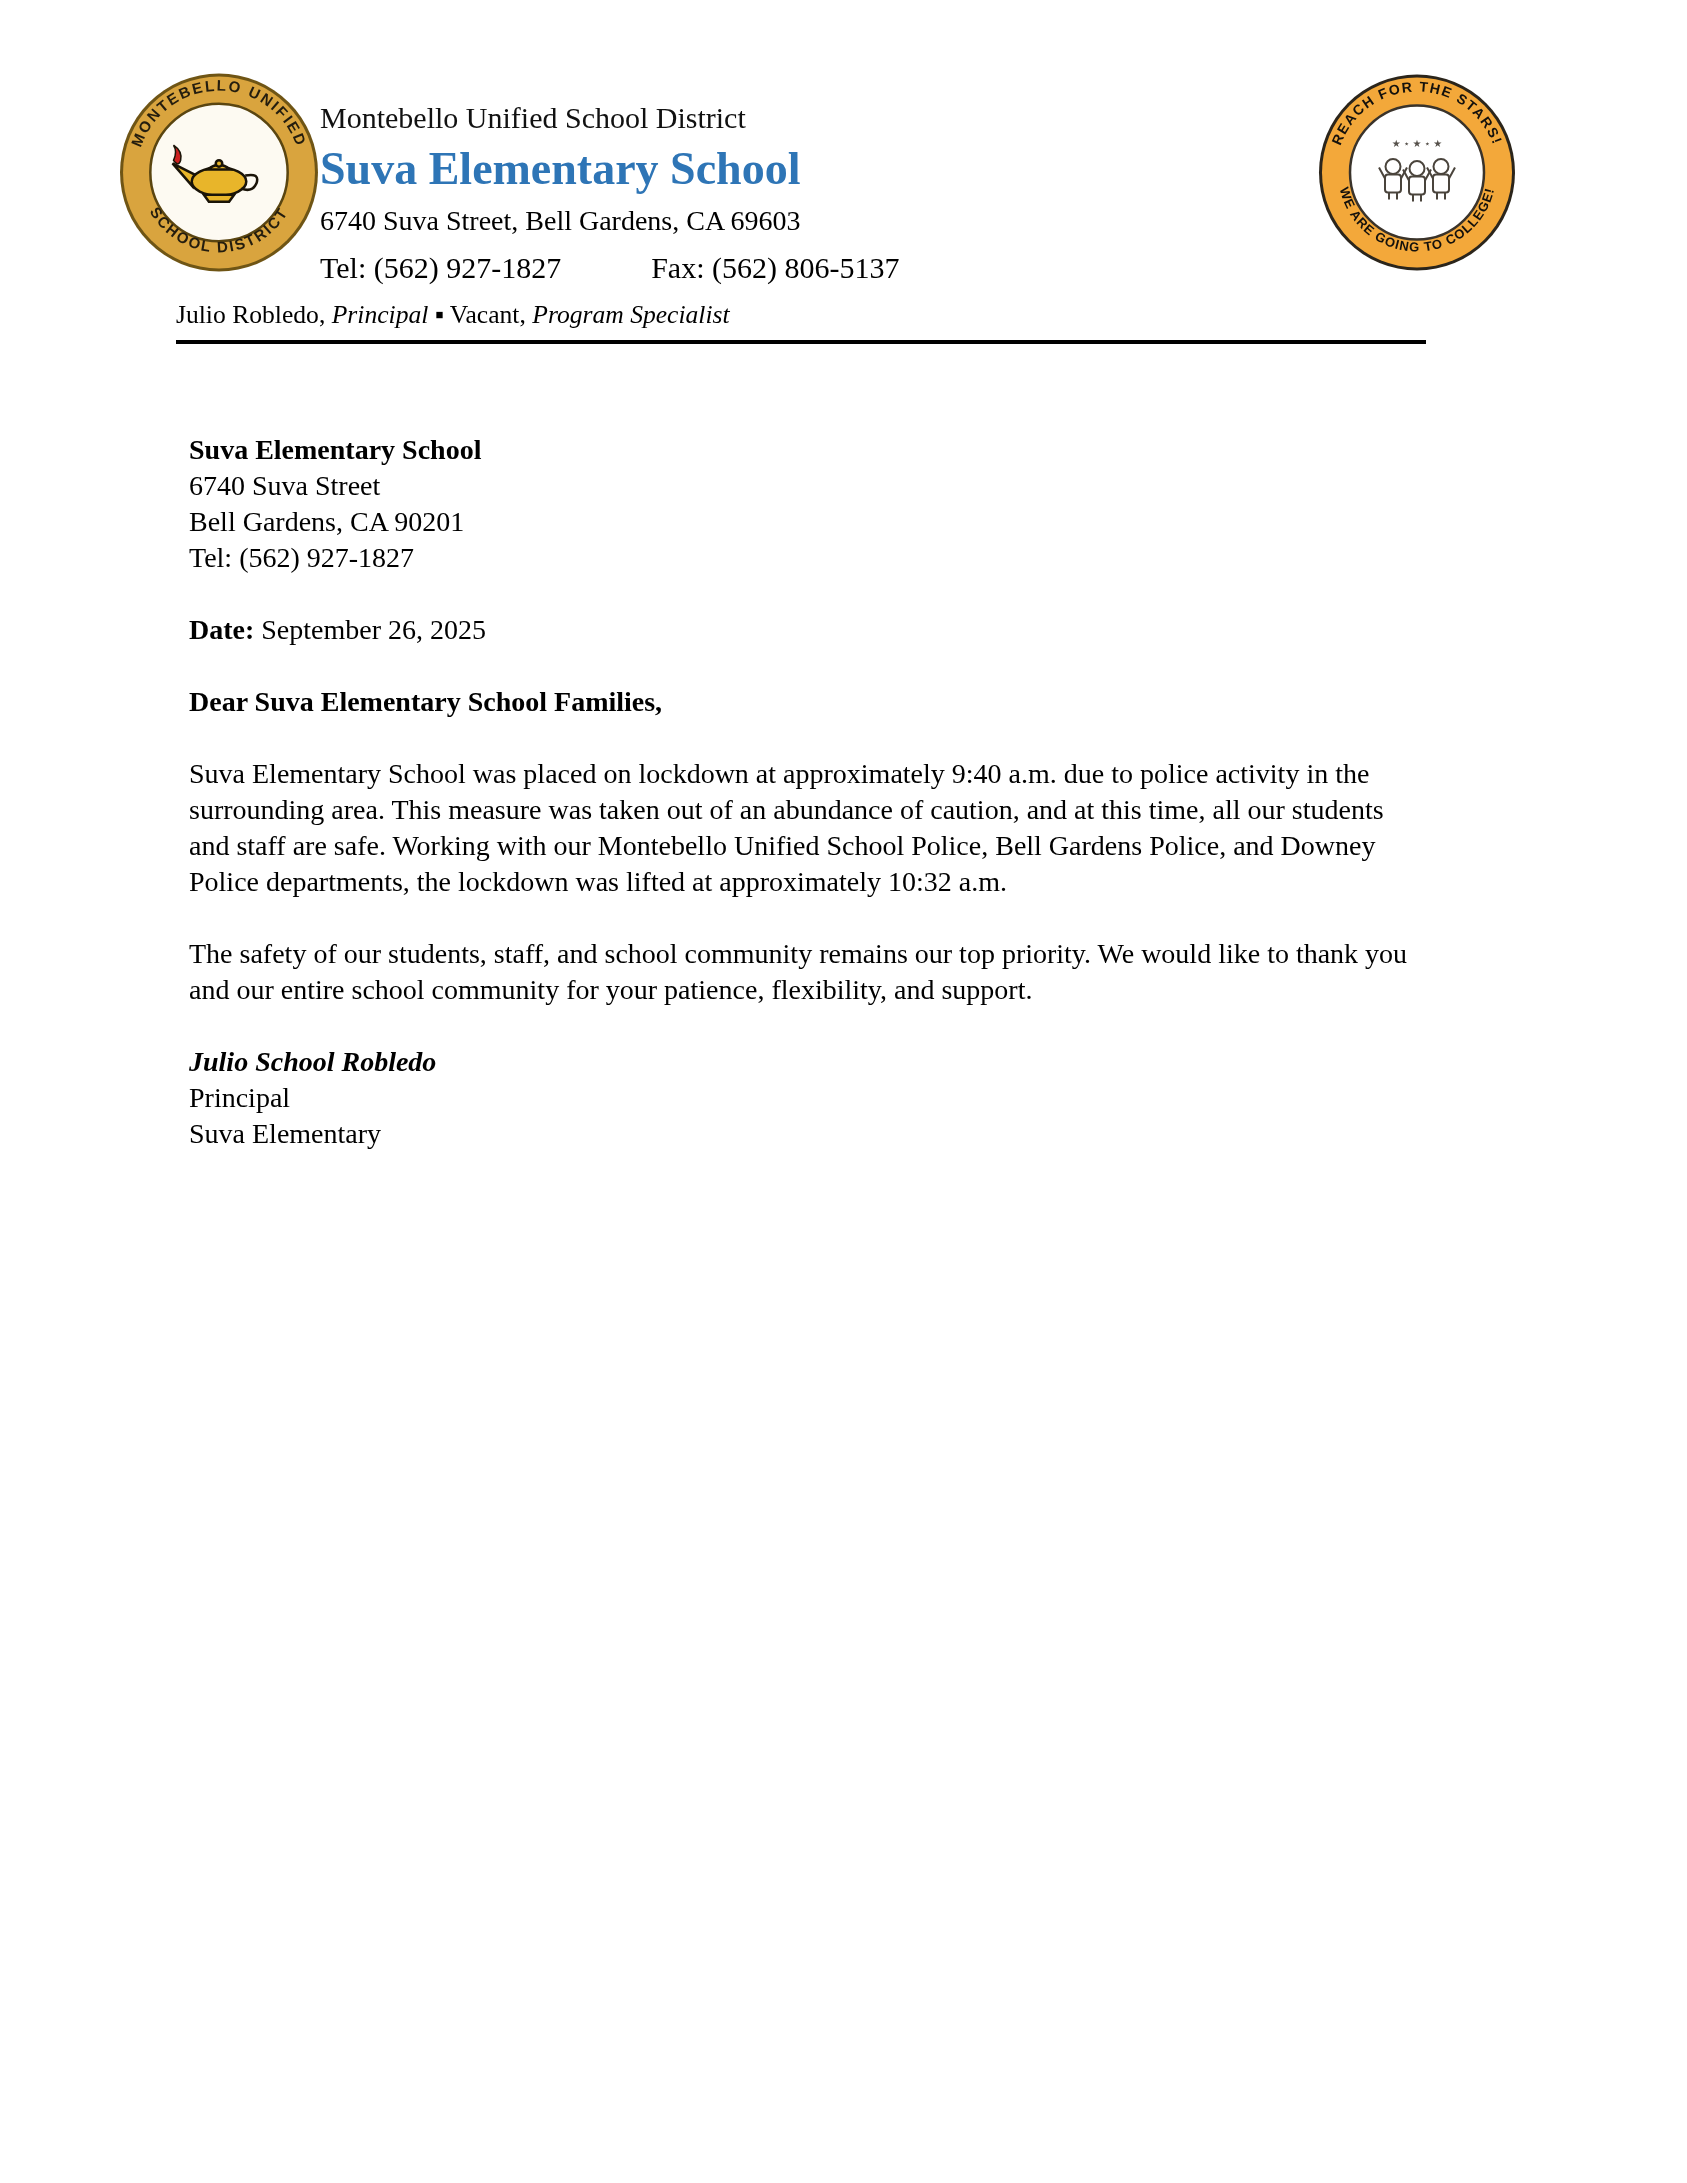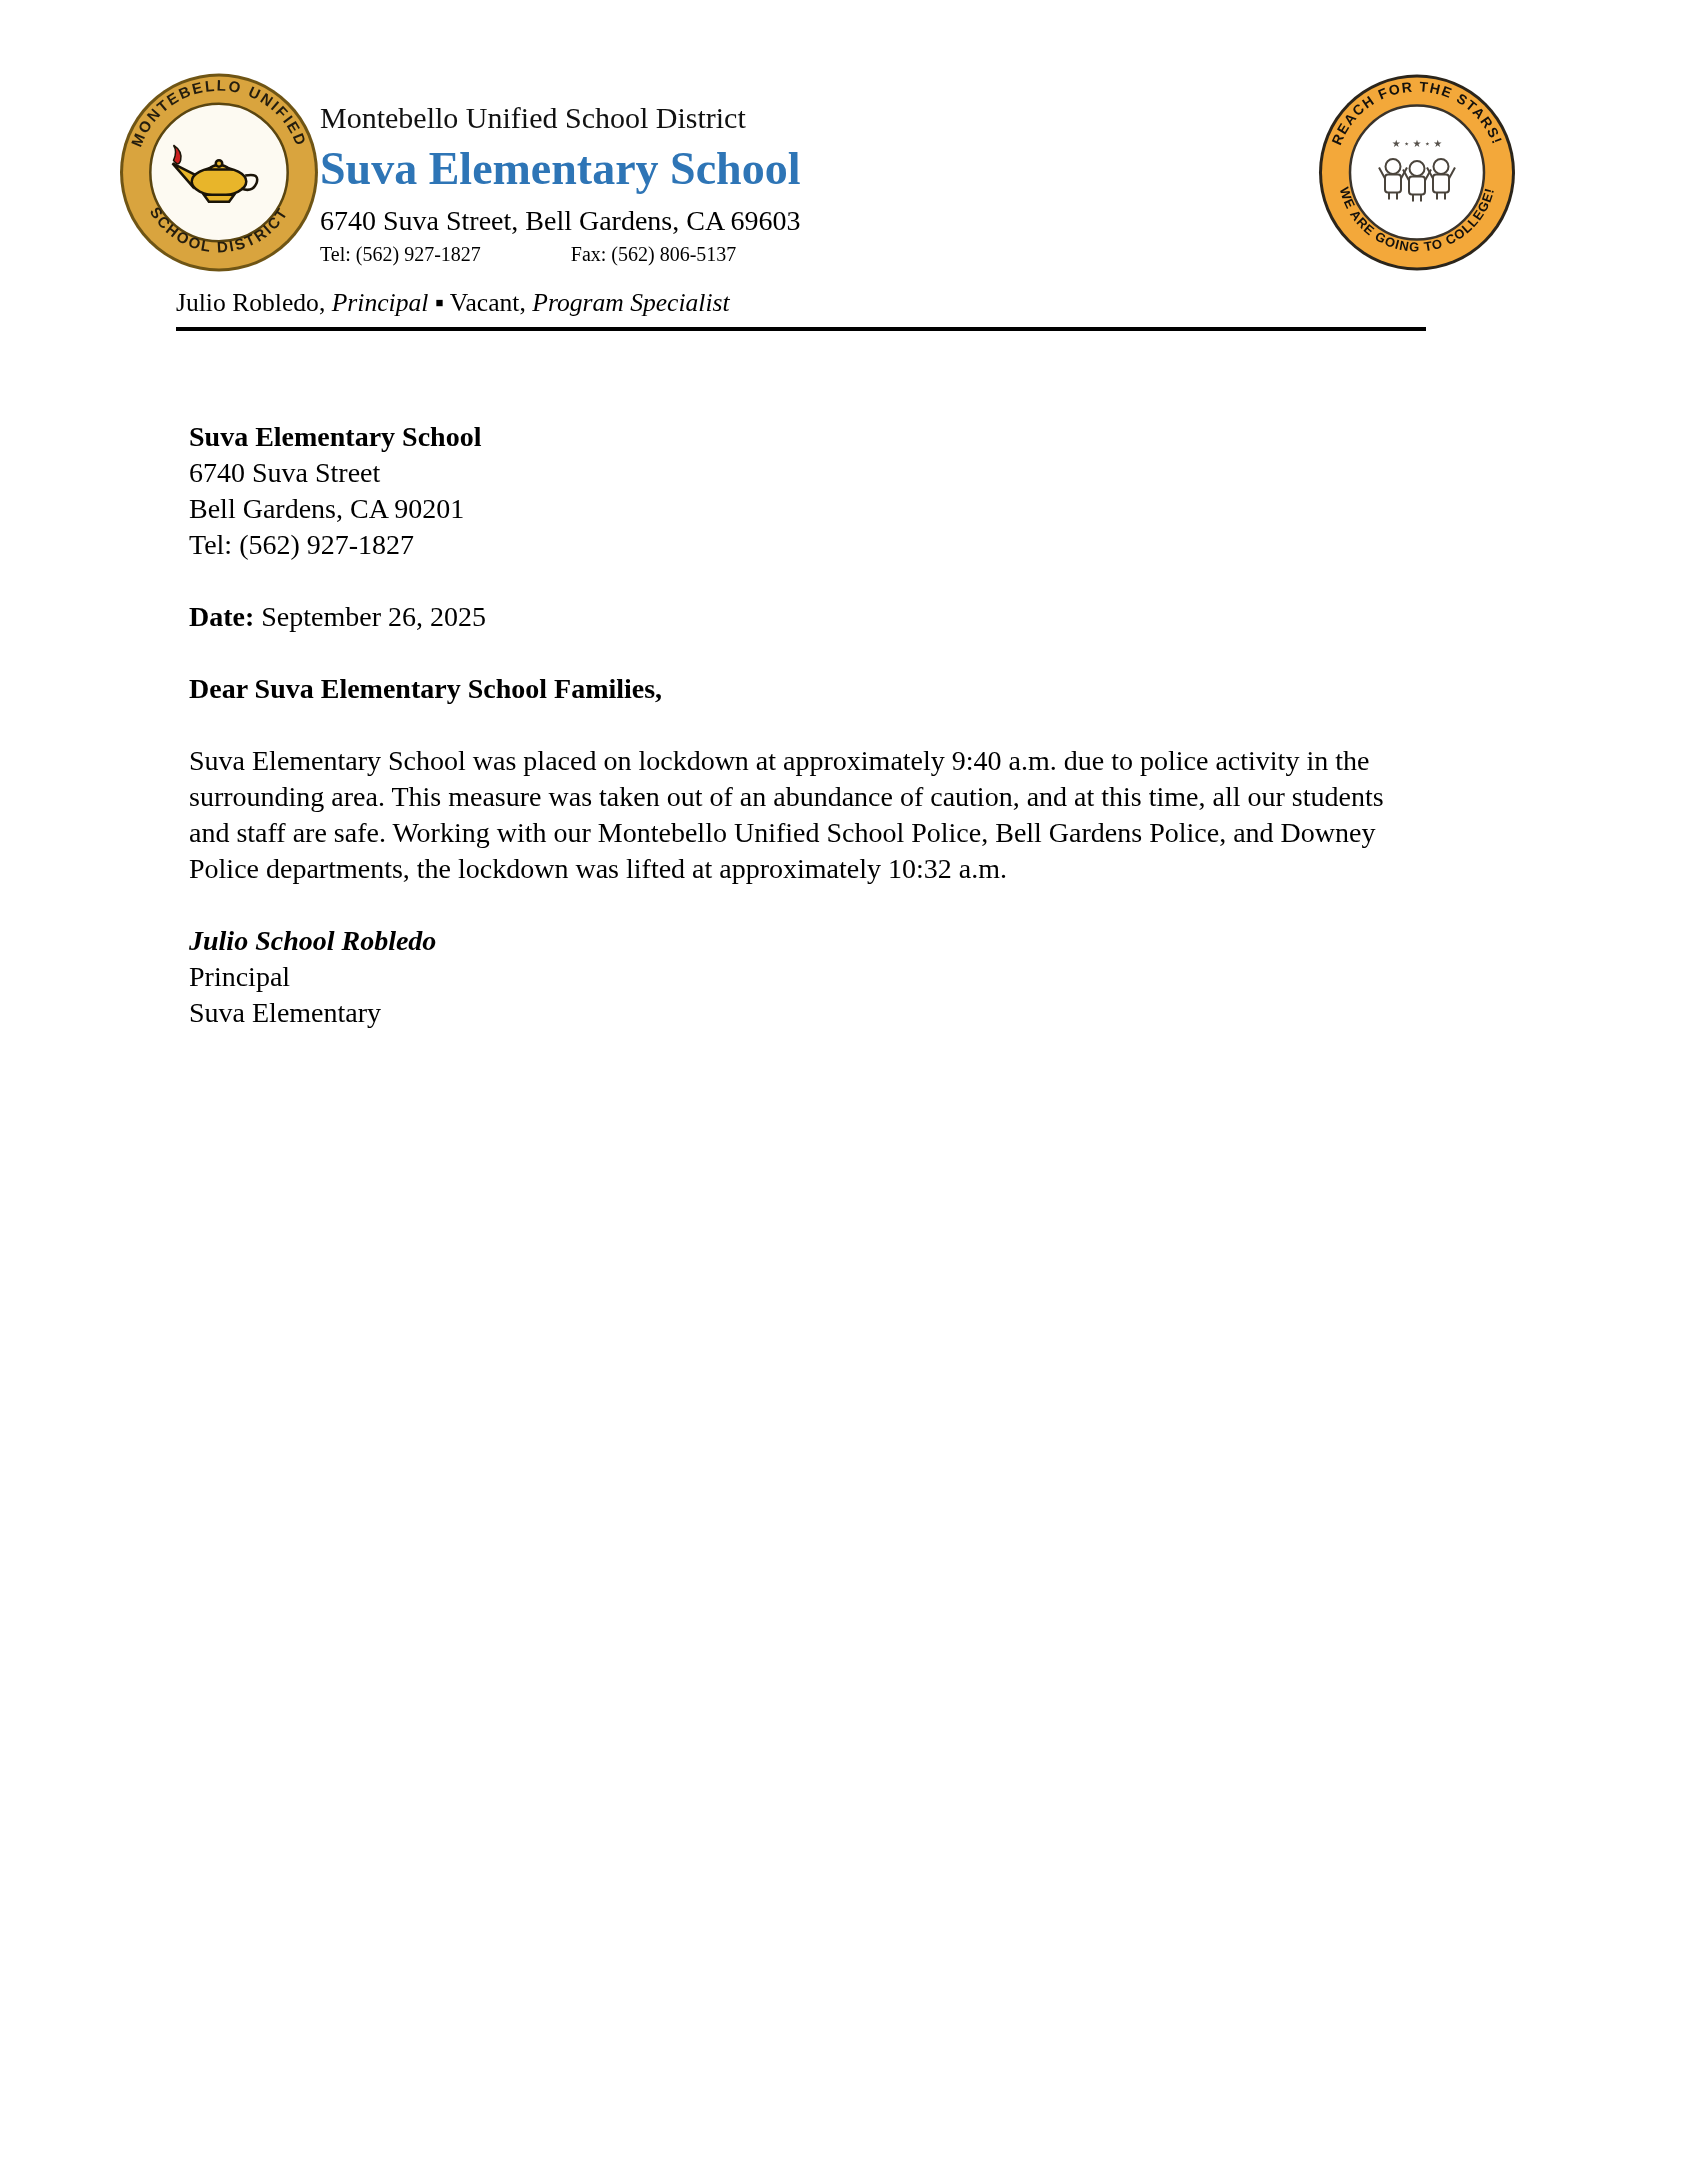--- a/index.html
+++ b/index.html
@@ -36,23 +36,23 @@
     font-weight: bold;
     line-height: 1.2;
     margin-top: 4.8px;
   }
   .head-address {
     font-size: 28px;
     line-height: 1.3;
     margin-top: 6.4px;
   }
   .head-telfax {
-    font-size: 20px;
+    font-size: 30px;
     line-height: 1.3;
-    margin-top: 2px;
+    margin-top: 9px;
   }
   .head-telfax .fax { display: inline-block; margin-left: 90px; }
   
   .byline-wrap {
     width: 1250px;
     margin: 11.2px 0 0 176px;
     text-align: left;
   }
   .byline {
     font-size: 25.6px;
@@ -188,20 +188,21 @@
       <div>Bell Gardens, CA 90201</div>
       <div>Tel: (562) 927-1827</div>
     </div>
 
     <p><span class="b">Date:</span><span> September 26, 2025</span></p>
 
     <p class="b">Dear Suva Elementary School Families,</p>
 
     <p>Suva Elementary School was placed on lockdown at approximately 9:40 a.m. due to police activity in the surrounding area. This measure was taken out of an abundance of caution, and at this time, all our students and staff are safe. Working with our Montebello Unified School Police, Bell Gardens Police, and Downey Police departments, the lockdown was lifted at approximately 10:32 a.m.</p>
 
+    <p>The safety of our students, staff, and school community remains our top priority. We would like to thank you and our entire school community for your patience, flexibility, and support.</p>
 
 
     <div class="sig-block">
       <div class="bi">Julio School Robledo</div>
       <div>Principal</div>
       <div>Suva Elementary</div>
     </div>
 
   </div>
 </div>

